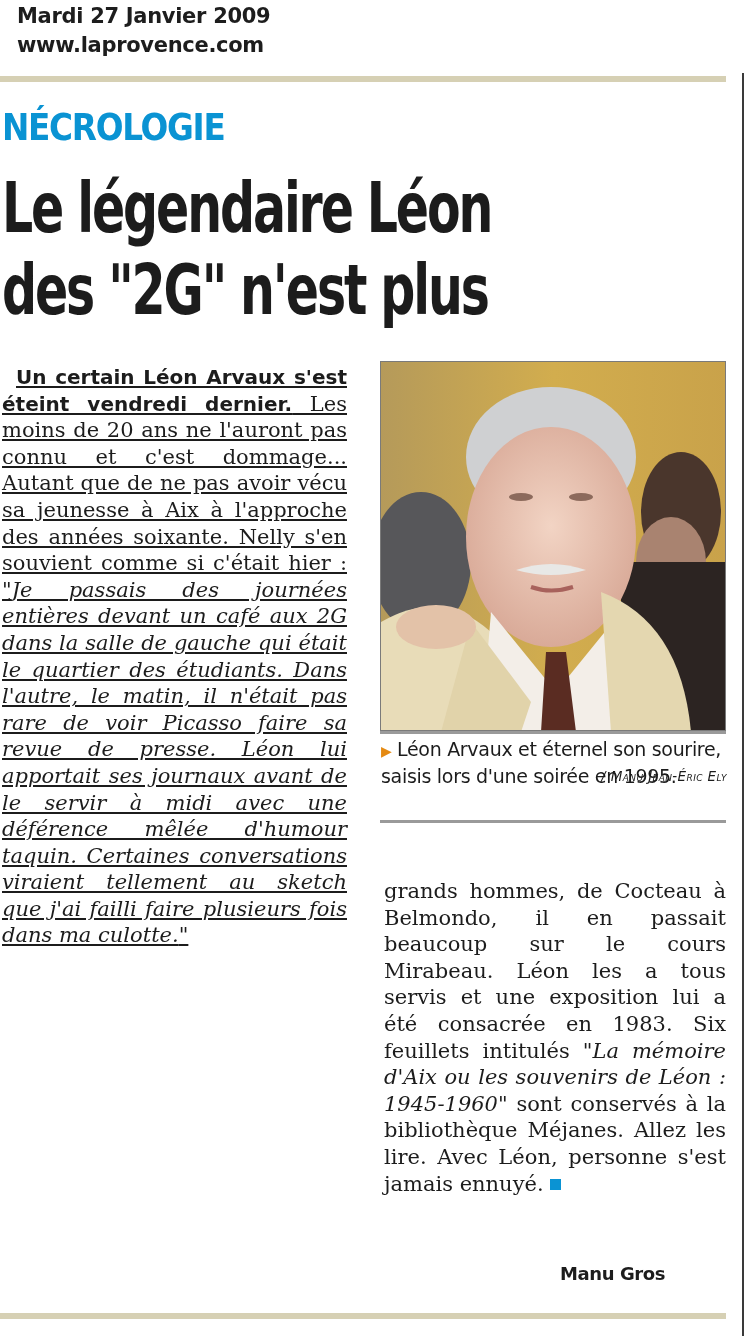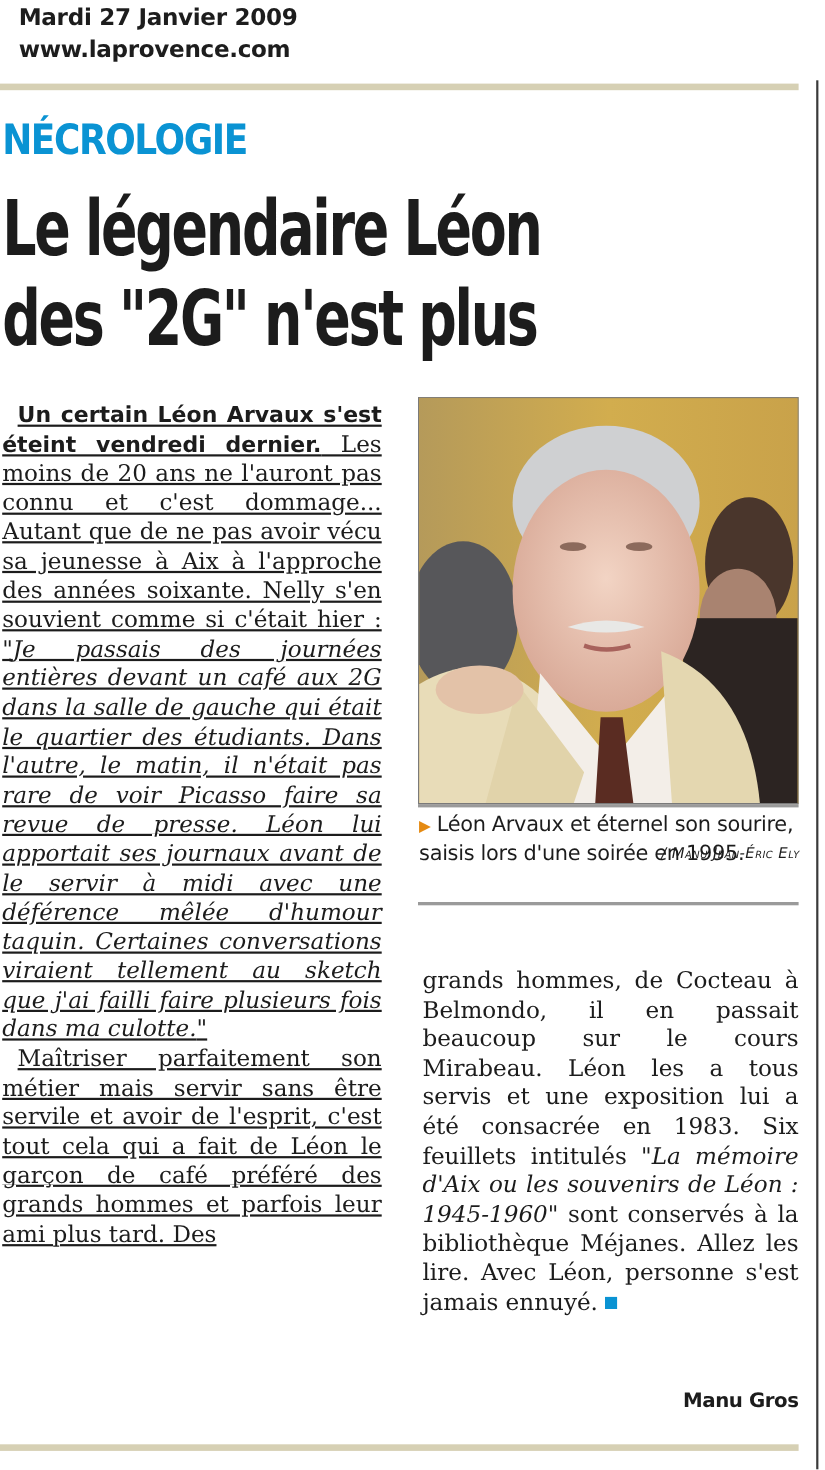--- a/index.html
+++ b/index.html
@@ -30,21 +30,21 @@
 
   .photo { position: absolute; left: 380px; top: 361px; width: 346px; height: 370px; border: 1px solid #7a7a7a; overflow: hidden; background: #c8a24a; }
   .photo-bottom-line { position: absolute; left: 380px; top: 731px; width: 346px; height: 3px; background: #9a9a9a; }
 
   .caption { position: absolute; left: 381px; top: 737px; width: 346px; font-family: "DejaVu Sans", sans-serif; font-size: 19px; line-height: 25px; color: #1c1c1c; letter-spacing: -0.3px; }
   .caption .arrow { color: #e58a12; font-size: 14px; display: inline-block; width: 16px; }
   .caption .credit { position: absolute; right: 0; bottom: 0; font-style: italic; font-size: 13.5px; letter-spacing: 0.4px; font-variant: small-caps; }
   .caption-line { position: absolute; left: 380px; top: 820px; width: 346px; height: 3px; background: #9a9a9a; }
 
   .end-mark { display: inline-block; width: 11px; height: 11px; background: #0a93d3; margin-left: 6px; vertical-align: 1px; }
-  .byline { position: absolute; left: 560px; top: 1262px; width: 166px; text-align: right; font-family: "DejaVu Sans", sans-serif; font-weight: bold; font-size: 18px; line-height: 24px; color: #1c1c1c; letter-spacing: -0.4px; }
+  .byline { position: absolute; left: 560px; top: 1262px; width: 166px; font-family: "DejaVu Sans", sans-serif; font-weight: bold; font-size: 18px; line-height: 24px; color: #1c1c1c; letter-spacing: -0.4px; }
 </style>
 </head>
 <body>
 
 <div class="masthead">
   <div class="date">Mardi 27 Janvier 2009</div>
   <div class="site">www.laprovence.com</div>
 </div>
 
 <div class="divider top"></div>
@@ -52,21 +52,20 @@
 
 <div class="rubric">NÉCROLOGIE</div>
 
 <h1 class="headline">
   <div>Le légendaire Léon</div>
   <div>des "2G" n'est plus</div>
 </h1>
 
 <div class="col col-left">
   <p class="indent"><span class="lead">Un certain Léon Arvaux s'est éteint vendredi dernier.</span><span> Les moins de 20 ans ne l'auront pas connu et c'est dommage... Autant que de ne pas avoir vécu sa jeunesse à Aix à l'approche des années soixante. Nelly s'en souvient comme si c'était hier : "</span><em>Je passais des journées entières devant un café aux 2G dans la salle de gauche qui était le quartier des étudiants. Dans l'autre, le matin, il n'était pas rare de voir Picasso faire sa revue de presse. Léon lui apportait ses journaux avant de le servir à midi avec une déférence mêlée d'humour taquin. Certaines conversations viraient tellement au sketch que j'ai failli faire plusieurs fois dans ma culotte.</em><span>"</span></p>
-  <p class="indent">Maîtriser parfaitement son métier mais servir sans être servile et avoir de l'esprit, c'est tout cela qui a fait de Léon le garçon de café préféré des grands hommes et parfois leur ami plus tard. Des</p>
 </div>
 
 <div class="photo">
   <svg width="346" height="370" viewBox="0 0 346 370">
     <defs>
       <linearGradient id="bg" x1="0" y1="0" x2="1" y2="0">
         <stop offset="0" stop-color="#b59a5a"></stop>
         <stop offset="0.5" stop-color="#d2ad4e"></stop>
         <stop offset="1" stop-color="#c9a24a"></stop>
       </linearGradient>

